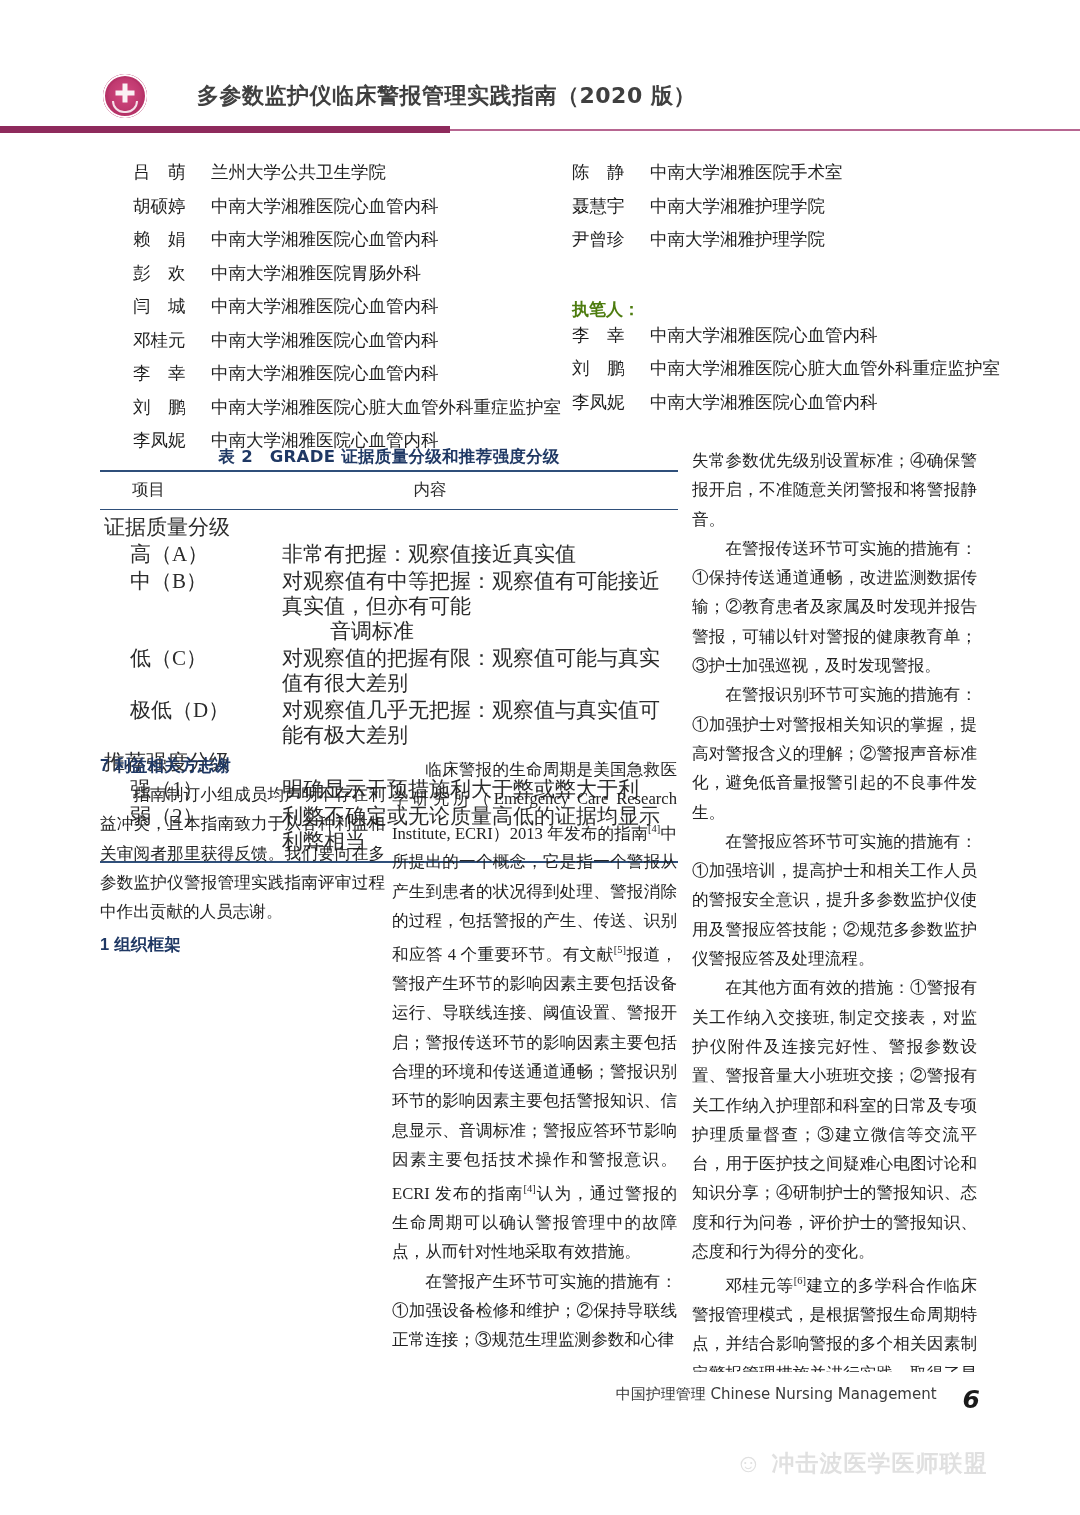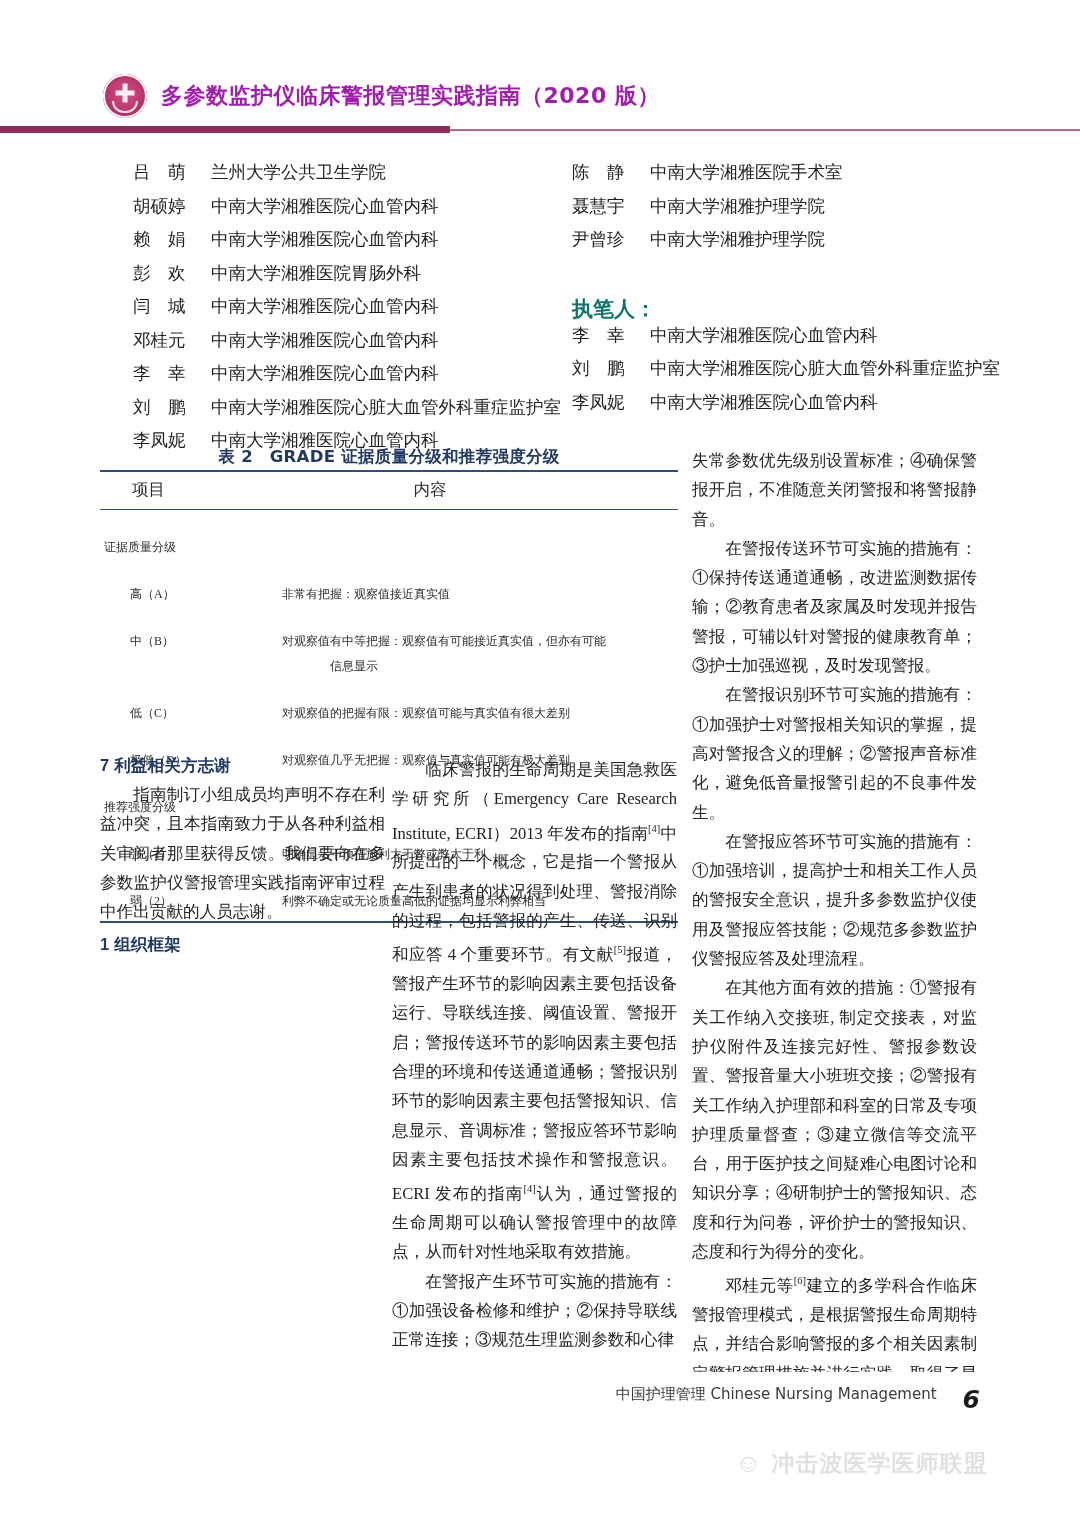--- a/index.html
+++ b/index.html
@@ -58,23 +58,24 @@
     width: 22px; height: 10px;
     transform: translateX(-50%);
     border: 2px solid rgba(255,255,255,.85);
     border-top: none;
     border-radius: 0 0 12px 12px;
   }
   #header-title {
     font-family: "DejaVu Sans", sans-serif;
     font-size: 22px;
     font-weight: bold;
-    color: #a21caf;
+    color: #404040;
     letter-spacing: .5px;
     white-space: nowrap;
+    margin-left: 36px;
   }
   .rule-thick {
     position: absolute;
     left: 0; top: 126px;
     width: 450px; height: 7px;
     background: #8e2a5c;
   }
   .rule-thin {
     position: absolute;
     left: 450px; top: 129px;
@@ -105,23 +106,23 @@
   .author-name {
     width: 78px;
     flex: none;
     display: flex;
     justify-content: space-between;
     letter-spacing: 0;
   }
   .author-affil { white-space: nowrap; }
   .writers-label {
     font-family: "DejaVu Sans", sans-serif;
-    font-size: 21px;
-    font-weight: bold;
-    color: #0f766e;
+    font-size: 17px;
+    font-weight: bold;
+    color: #4d7c0f;
     height: 34px;
     line-height: 40px;
   }
   .author-spacer { height: 28px; }
   .col {
     position: absolute;
     top: 0;
     width: 285px;
   }
   .col1 { left: 100px; }
@@ -147,24 +148,23 @@
   .tbl-rule-bot   { border-top: 2.4px solid #2f4f7a; }
   .tbl-head {
     display: flex;
     font-size: 16.5px;
     padding: 7px 0 8px 0;
   }
   .tbl-head .c1 { width: 150px; padding-left: 32px; }
   .tbl-head .c2 { flex: 1; text-align: center; padding-right: 100px;}
   .tbl-row {
     display: flex;
-    font-size: 12px;
+    font-size: 21px;
     line-height: 25px;
     padding: 1px 0;
-    margin-top: 20px;
   }
   .tbl-row .c1 { width: 152px; flex: none; }
   .tbl-row .c2 { flex: 1; }
   .tbl-row.group .c1 { padding-left: 4px; }
   .tbl-row.item  .c1 { padding-left: 30px; }
   .tbl-body { padding: 4px 0 6px 0; }
   .cell-indent { display: block; padding-left: 48px; }
 
   
   .sec-head {
@@ -345,21 +345,21 @@
 
     <div class="tbl-row item">
       <div class="c1">高（A）</div>
       <div class="c2">非常有把握：观察值接近真实值</div>
     </div>
 
     <div class="tbl-row item">
       <div class="c1">中（B）</div>
       <div class="c2">
         <span>对观察值有中等把握：观察值有可能接近真实值，但亦有可能</span>
-        <span class="cell-indent">信息显示</span>
+        <span class="cell-indent">音调标准</span>
       </div>
     </div>
 
     <div class="tbl-row item">
       <div class="c1">低（C）</div>
       <div class="c2">对观察值的把握有限：观察值可能与真实值有很大差别</div>
     </div>
 
     <div class="tbl-row item">
       <div class="c1">极低（D）</div>

